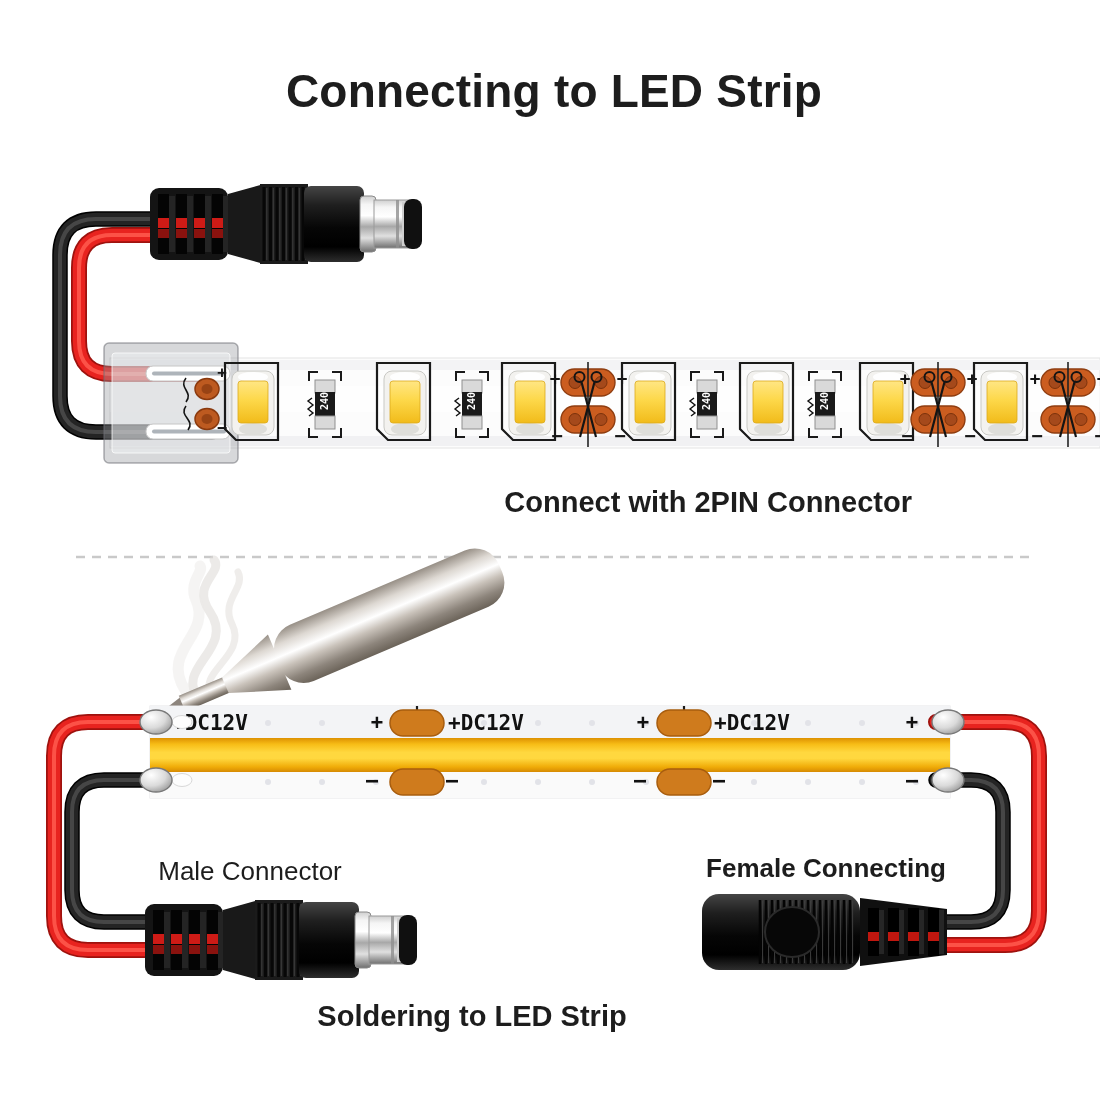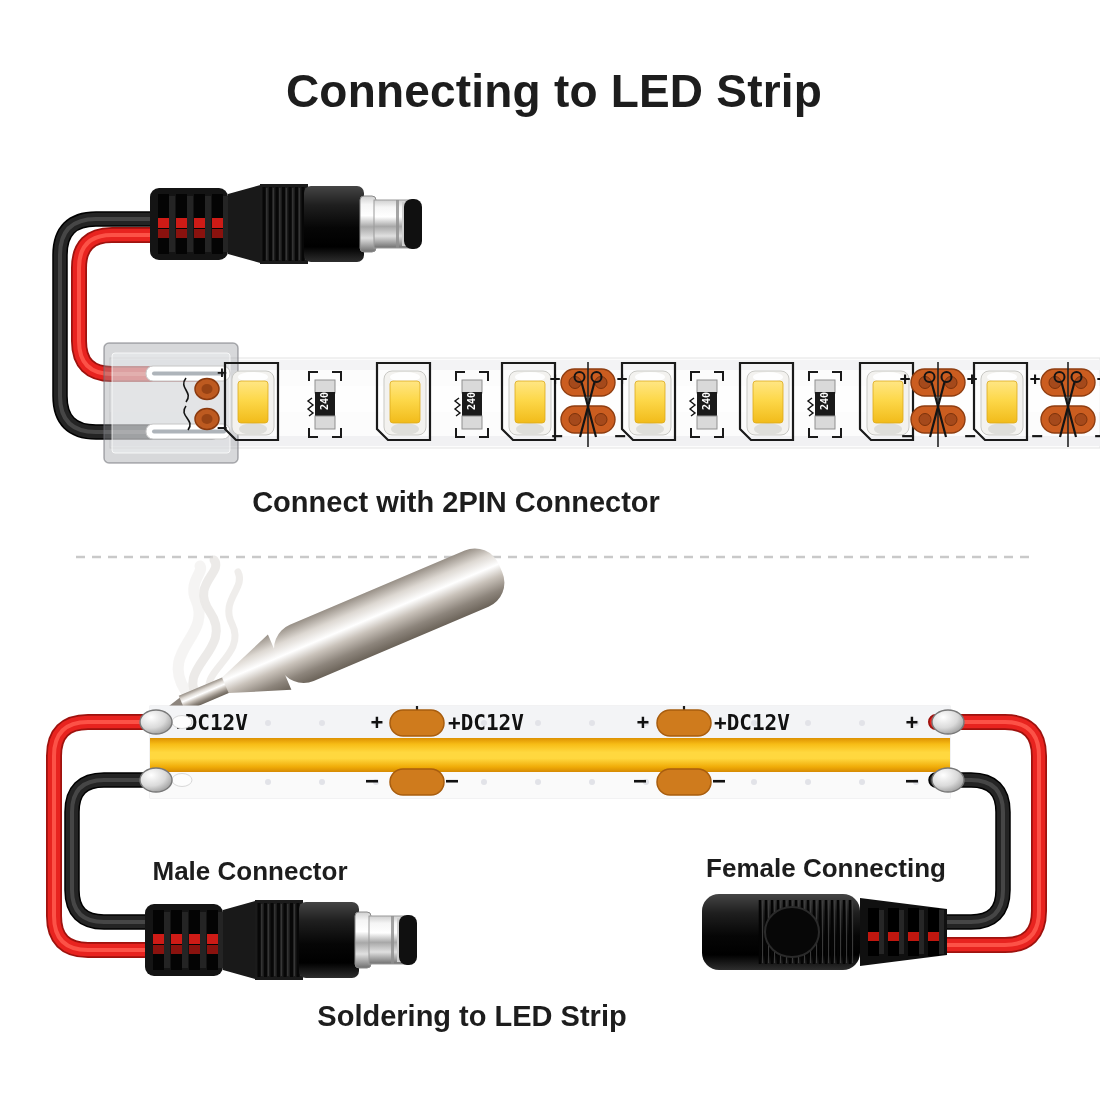--- a/index.html
+++ b/index.html
@@ -1,22 +1,22 @@
 <!DOCTYPE html>
 <html><head>
 <meta charset="utf-8">
 <style>
   html,body{margin:0;padding:0;background:#fff;}
   .canvas{position:relative;width:1100px;height:1100px;background:#ffffff;overflow:hidden;
           font-family:"Liberation Sans",sans-serif;}
   .canvas svg{position:absolute;left:0;top:0;}
   .overlay-text{position:absolute;color:#1d1d1d;}
   #title{left:4px;top:64px;width:1100px;text-align:center;font-size:46px;font-weight:700;letter-spacing:.2px;}
-  #caption1{left:0;top:486px;width:912px;text-align:center;font-size:29px;font-weight:700;}
-  #male-label{left:135px;top:856px;width:230px;text-align:center;font-size:26px;font-weight:700;}
+  #caption1{left:0;top:486px;width:912px;text-align:right;font-size:29px;font-weight:700;}
+  #male-label{left:135px;top:856px;width:230px;text-align:center;font-size:26px;font-weight:400;}
   #female-label{left:698px;top:853px;width:256px;text-align:center;font-size:26px;font-weight:700;}
   #caption2{left:0;top:1000px;width:944px;text-align:center;font-size:29px;font-weight:700;}
 </style>
 </head>
 <body>
 
 <div class="canvas">
 
 <svg width="1100" height="1100" viewBox="0 0 1100 1100">
   <defs>

